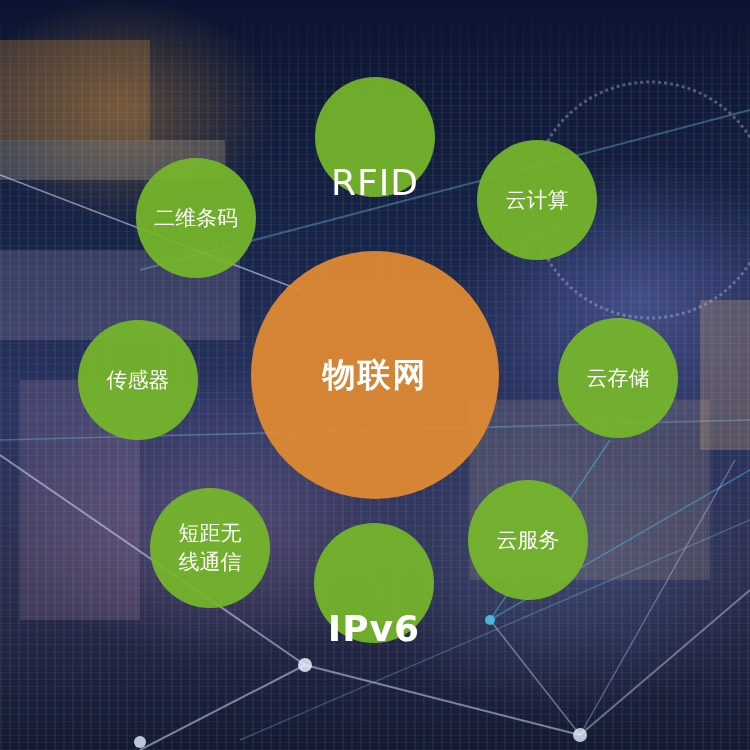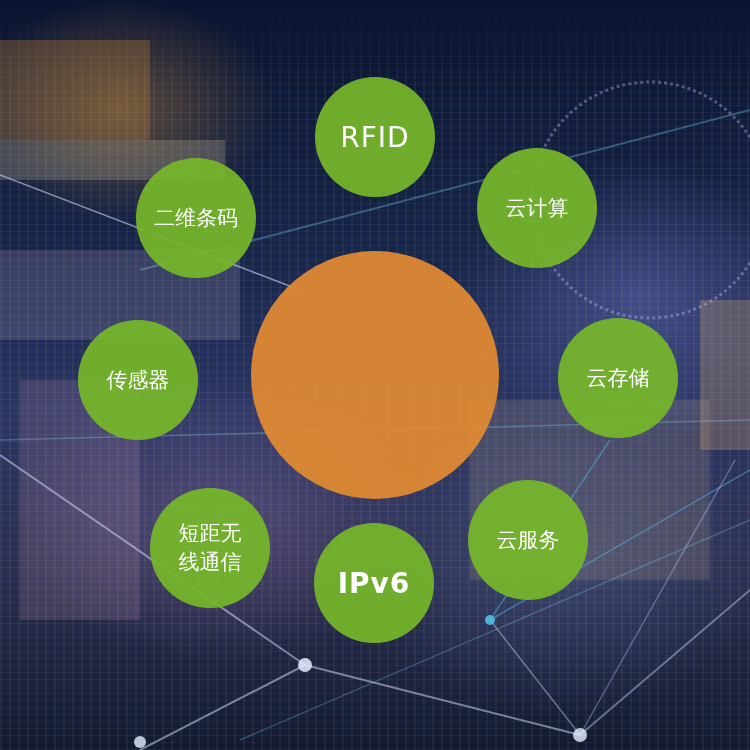--- a/index.html
+++ b/index.html
@@ -19,21 +19,21 @@
       repeating-linear-gradient(0deg, rgba(255,230,170,0.05) 0 1px, rgba(0,0,0,0) 1px 7px);
     -webkit-mask-image: linear-gradient(180deg, transparent 0%, #000 12%, #000 100%);
             mask-image: linear-gradient(180deg, transparent 0%, #000 12%, #000 100%);
   }
   .block { position:absolute; background: rgba(190,150,90,0.25); }
   svg.lines { position:absolute; inset:0; }
   .node { position:absolute; border-radius:50%; display:flex; align-items:center; justify-content:center;
     text-align:center; color:#fff; }
   .green { background: rgba(118,183,42,0.93); width:120px; height:120px; font-size:21px; line-height:29px; }
   .orange { background: rgba(226,139,50,0.93); width:248px; height:248px; font-size:33px; font-weight:bold; line-height:46px; letter-spacing:2px; }
-  .latin { font-size:28px; letter-spacing:1px; }
+  .latin { font-size:36px; letter-spacing:1px;align-items:flex-end; }
   .label { display:block; }
 </style>
 </head>
 <body>
 
 <div class="bg">
   <div class="block" style="left:0;top:40px;width:150px;height:100px;background:rgba(170,120,60,0.35);"></div>
   <div class="block" style="left:0;top:140px;width:225px;height:40px;background:rgba(200,190,160,0.25);"></div>
   <div class="block" style="left:0;top:250px;width:240px;height:90px;background:rgba(150,140,170,0.25);"></div>
   <div class="block" style="left:700px;top:300px;width:50px;height:150px;background:rgba(200,160,110,0.3);"></div>
@@ -56,27 +56,28 @@
     <line x1="240" y1="740" x2="750" y2="520" stroke="rgba(120,200,230,0.3)" stroke-width="1.5"></line>
     <circle cx="305" cy="665" r="7" fill="rgba(230,240,255,0.85)"></circle>
     <circle cx="580" cy="735" r="7" fill="rgba(230,240,255,0.8)"></circle>
     <circle cx="490" cy="620" r="5" fill="rgba(80,190,230,0.9)"></circle>
     <circle cx="140" cy="742" r="6" fill="rgba(230,240,255,0.8)"></circle>
   </svg>
 </div>
 
 <div class="node orange" style="left:251px;top:251px;">
   <div>
+    <span class="label">物联网</span>
   </div>
 </div>
 
 <div class="node green latin" style="left:315px;top:77px;">
   <span>RFID</span>
 </div>
-<div class="node green" style="left:477px;top:148px;text-align:center;">
+<div class="node green" style="left:477px;top:140px;text-align:center;">
   <span>云计算</span>
 </div>
 <div class="node green" style="left:558px;top:318px;">
   <span>云存储</span>
 </div>
 <div class="node green" style="left:468px;top:480px;">
   <span>云服务</span>
 </div>
 <div class="node green latin" style="left:314px;top:523px;font-weight:bold;">
   <span>IPv6</span>

